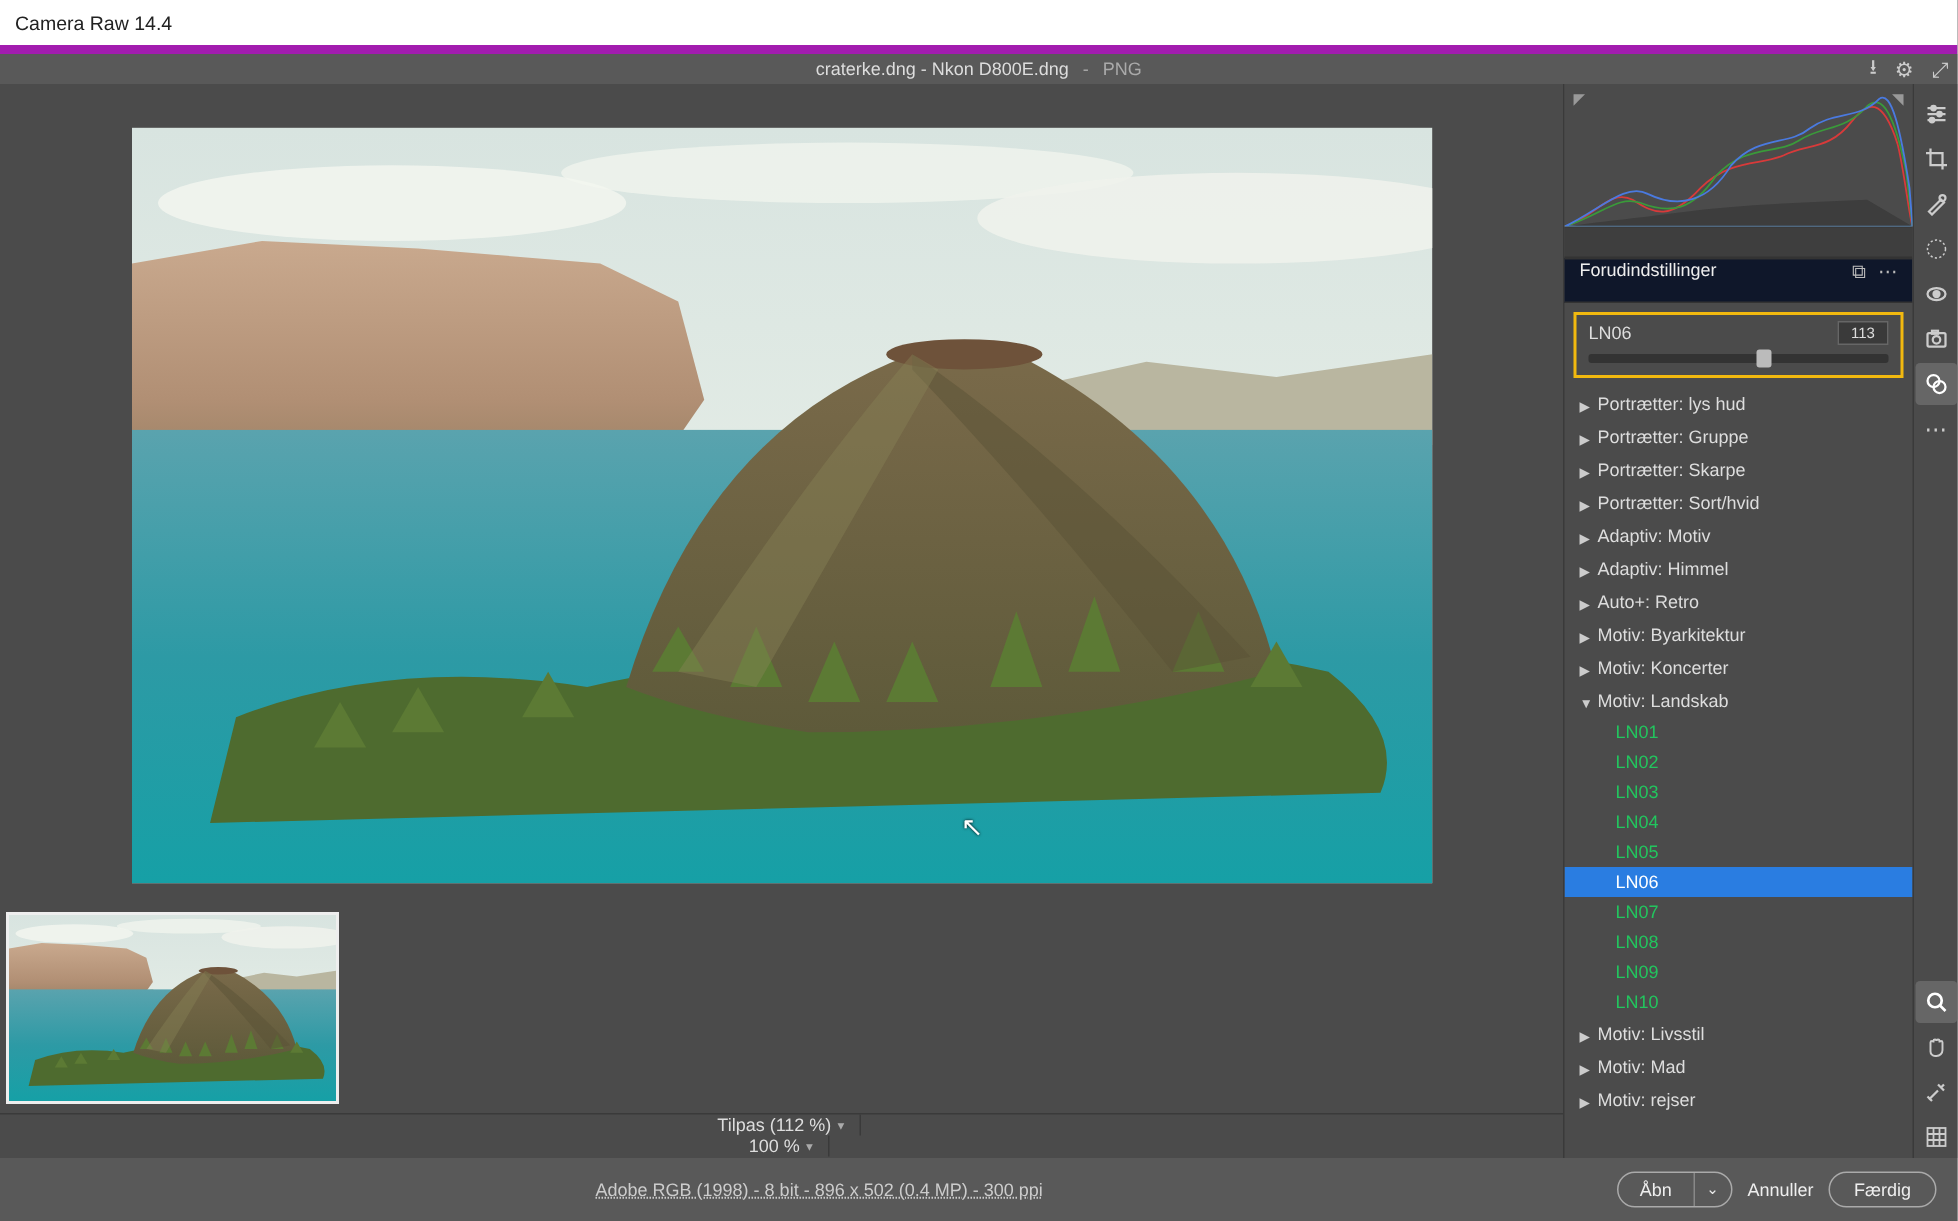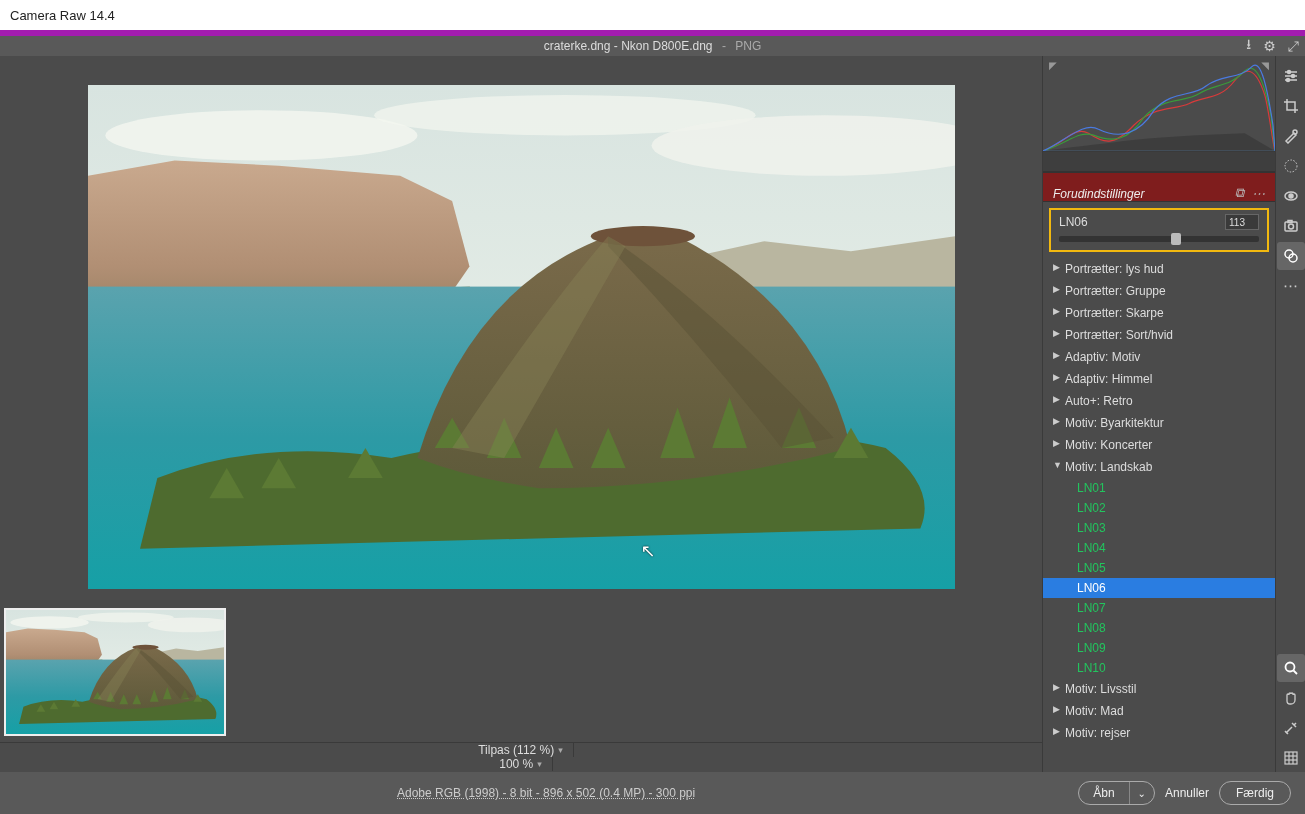--- a/index.html
+++ b/index.html
@@ -32,35 +32,35 @@
 .stars .trash { margin-left: 8px; color: #999; }
 .right-tb { display: flex; gap: 10px; padding-right: 8px; color: #bbb; font-size: 14px;}
 
 .side { width: 233px; background: #4b4b4b; border-left: 1px solid #3a3a3a; display: flex; flex-direction: column; color: #ddd; font-size: 12px; }
 .histogram { height: 96px; background: #4b4b4b; position: relative; border-bottom: 1px solid #3a3a3a; }
 .histogram svg { width: 100%; height: 100%; }
 .histo-tl, .histo-tr { position: absolute; top: 4px; font-size: 10px; color: #999; }
 .histo-tl { left: 6px; } .histo-tr { right: 6px; }
 .histo-strip { height: 20px; background: #3e3e3e; border-bottom: 1px solid #333; }
 
-.panel-header { height: 30px; display: flex; align-items: flex-end; padding: 0 10px; background: #7f1d1d; border-bottom: 1px solid #333; border-top: 1px solid #333; font-style: italic; }
+.panel-header { height: 30px; display: flex; align-items: flex-start; padding: 0 10px; background: #0f172a; border-bottom: 1px solid #333; border-top: 1px solid #333; }
 .panel-header .title { flex: 1; font-size: 12px; color: #eee; }
 .panel-header .hicon { color: #bbb; margin-left: 8px; cursor: pointer; font-size: 13px; }
 
 .amount-box { margin: 6px; border: 2px solid #f2b90f; background: #4b4b4b; padding: 4px 8px 8px 8px; }
 .amount-box .row1 { display: flex; align-items: center; justify-content: space-between; }
-.amount-box .row1 .val { width: 34px; height: 16px; background: #3a3a3a; border: 1px solid #666; color: #ddd; font-size: 10px; text-align: left; padding: 0 3px; }
+.amount-box .row1 .val { width: 34px; height: 16px; background: #3a3a3a; border: 1px solid #666; color: #ddd; font-size: 10px; text-align: center; padding: 0 3px; }
 .slider-track { height: 6px; margin-top: 6px; background: #333; position: relative; border-radius: 2px; }
 .slider-thumb { position: absolute; top: -3px; width: 10px; height: 12px; background: #bbb; border-radius: 2px; }
 
 .preset-scroll { flex: 1; overflow-y: auto; padding-bottom: 4px; position: relative; }
 .preset-scroll::-webkit-scrollbar { width: 8px; }
 .preset-scroll::-webkit-scrollbar-thumb { background: #666; }
 .preset-scroll::-webkit-scrollbar-track { background: #3a3a3a; }
-.preset-group { padding: 4px 10px; display: flex; align-items: flex-start; cursor: pointer; color: #ddd; }
+.preset-group { padding: 4px 10px; display: flex; align-items: flex-end; cursor: pointer; color: #ddd; }
 .preset-group .tri { width: 12px; font-size: 9px; color: #ccc; }
 .preset-group .tri.open::before { content: "▼"; }
 .preset-group .tri::before { content: "▶"; }
 .preset-item { padding: 3px 10px 3px 34px; cursor: pointer; color: #22c55e; }
 .preset-item.selected { background: #2a7de1; color: #fff; }
 
 .tool-rail { width: 30px; background: #4b4b4b; border-left: 1px solid #3a3a3a; display: flex; flex-direction: column; align-items: center; padding-top: 6px; gap: 2px; }
 .tool-rail .rail-btn { width: 28px; height: 28px; display: flex; align-items: center; justify-content: center; color: #ccc; cursor: pointer; font-size: 15px; }
 .tool-rail .rail-btn.active { background: #666; color: #fff; border-radius: 3px; }
 .tool-rail .rail-spacer { flex: 1; }

